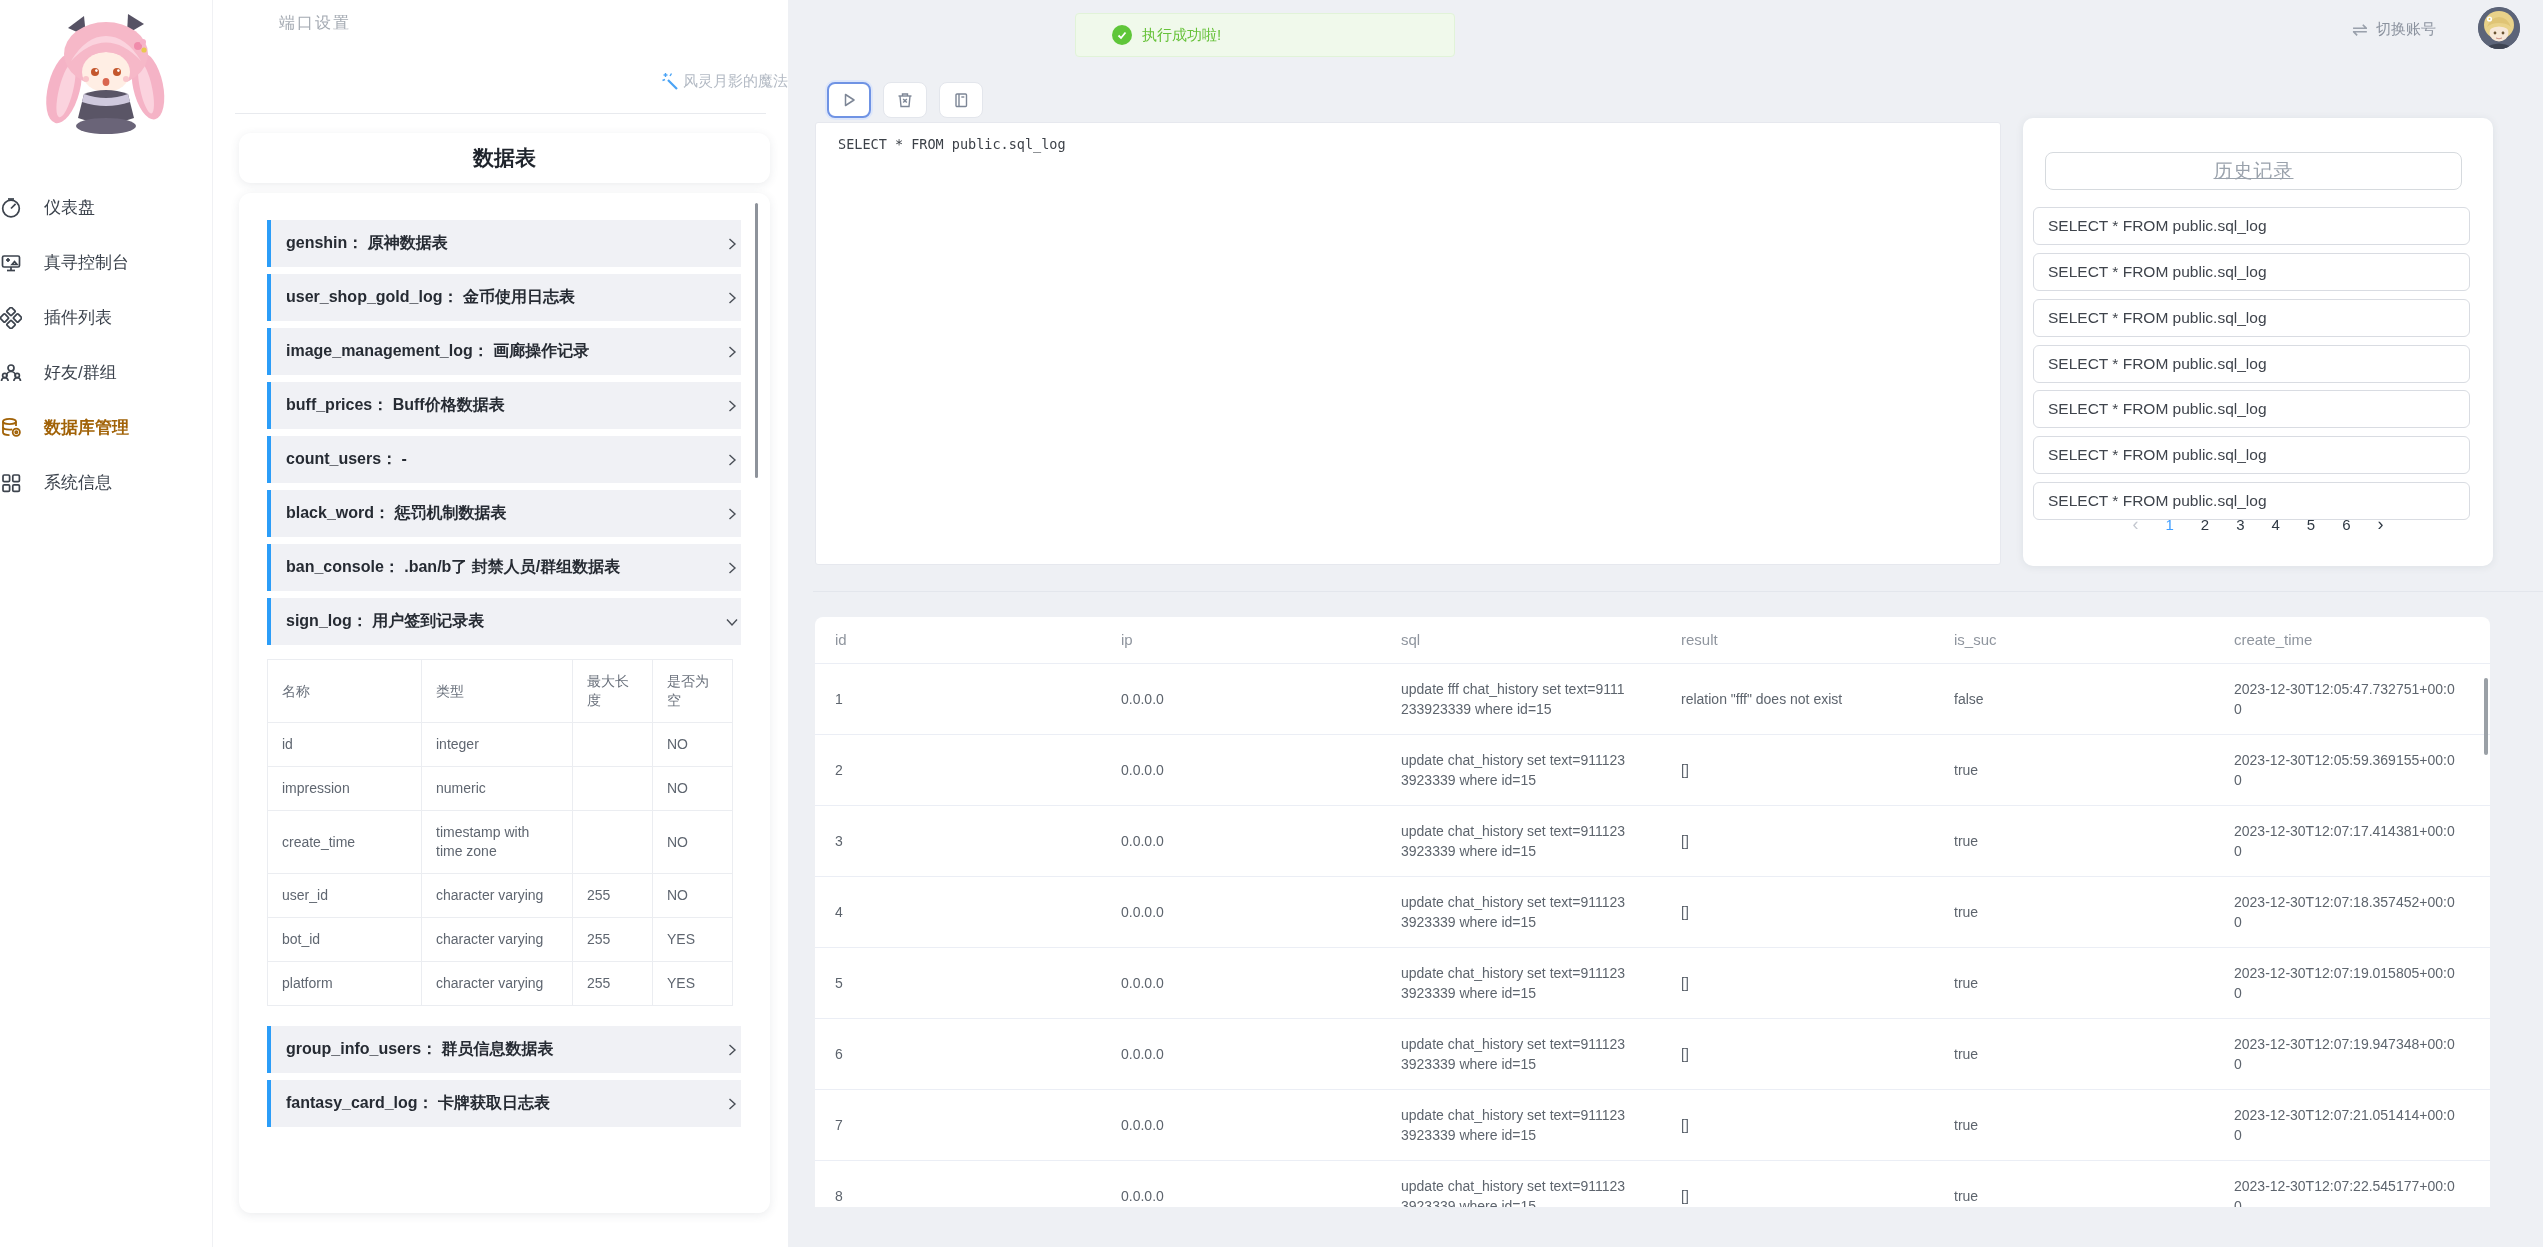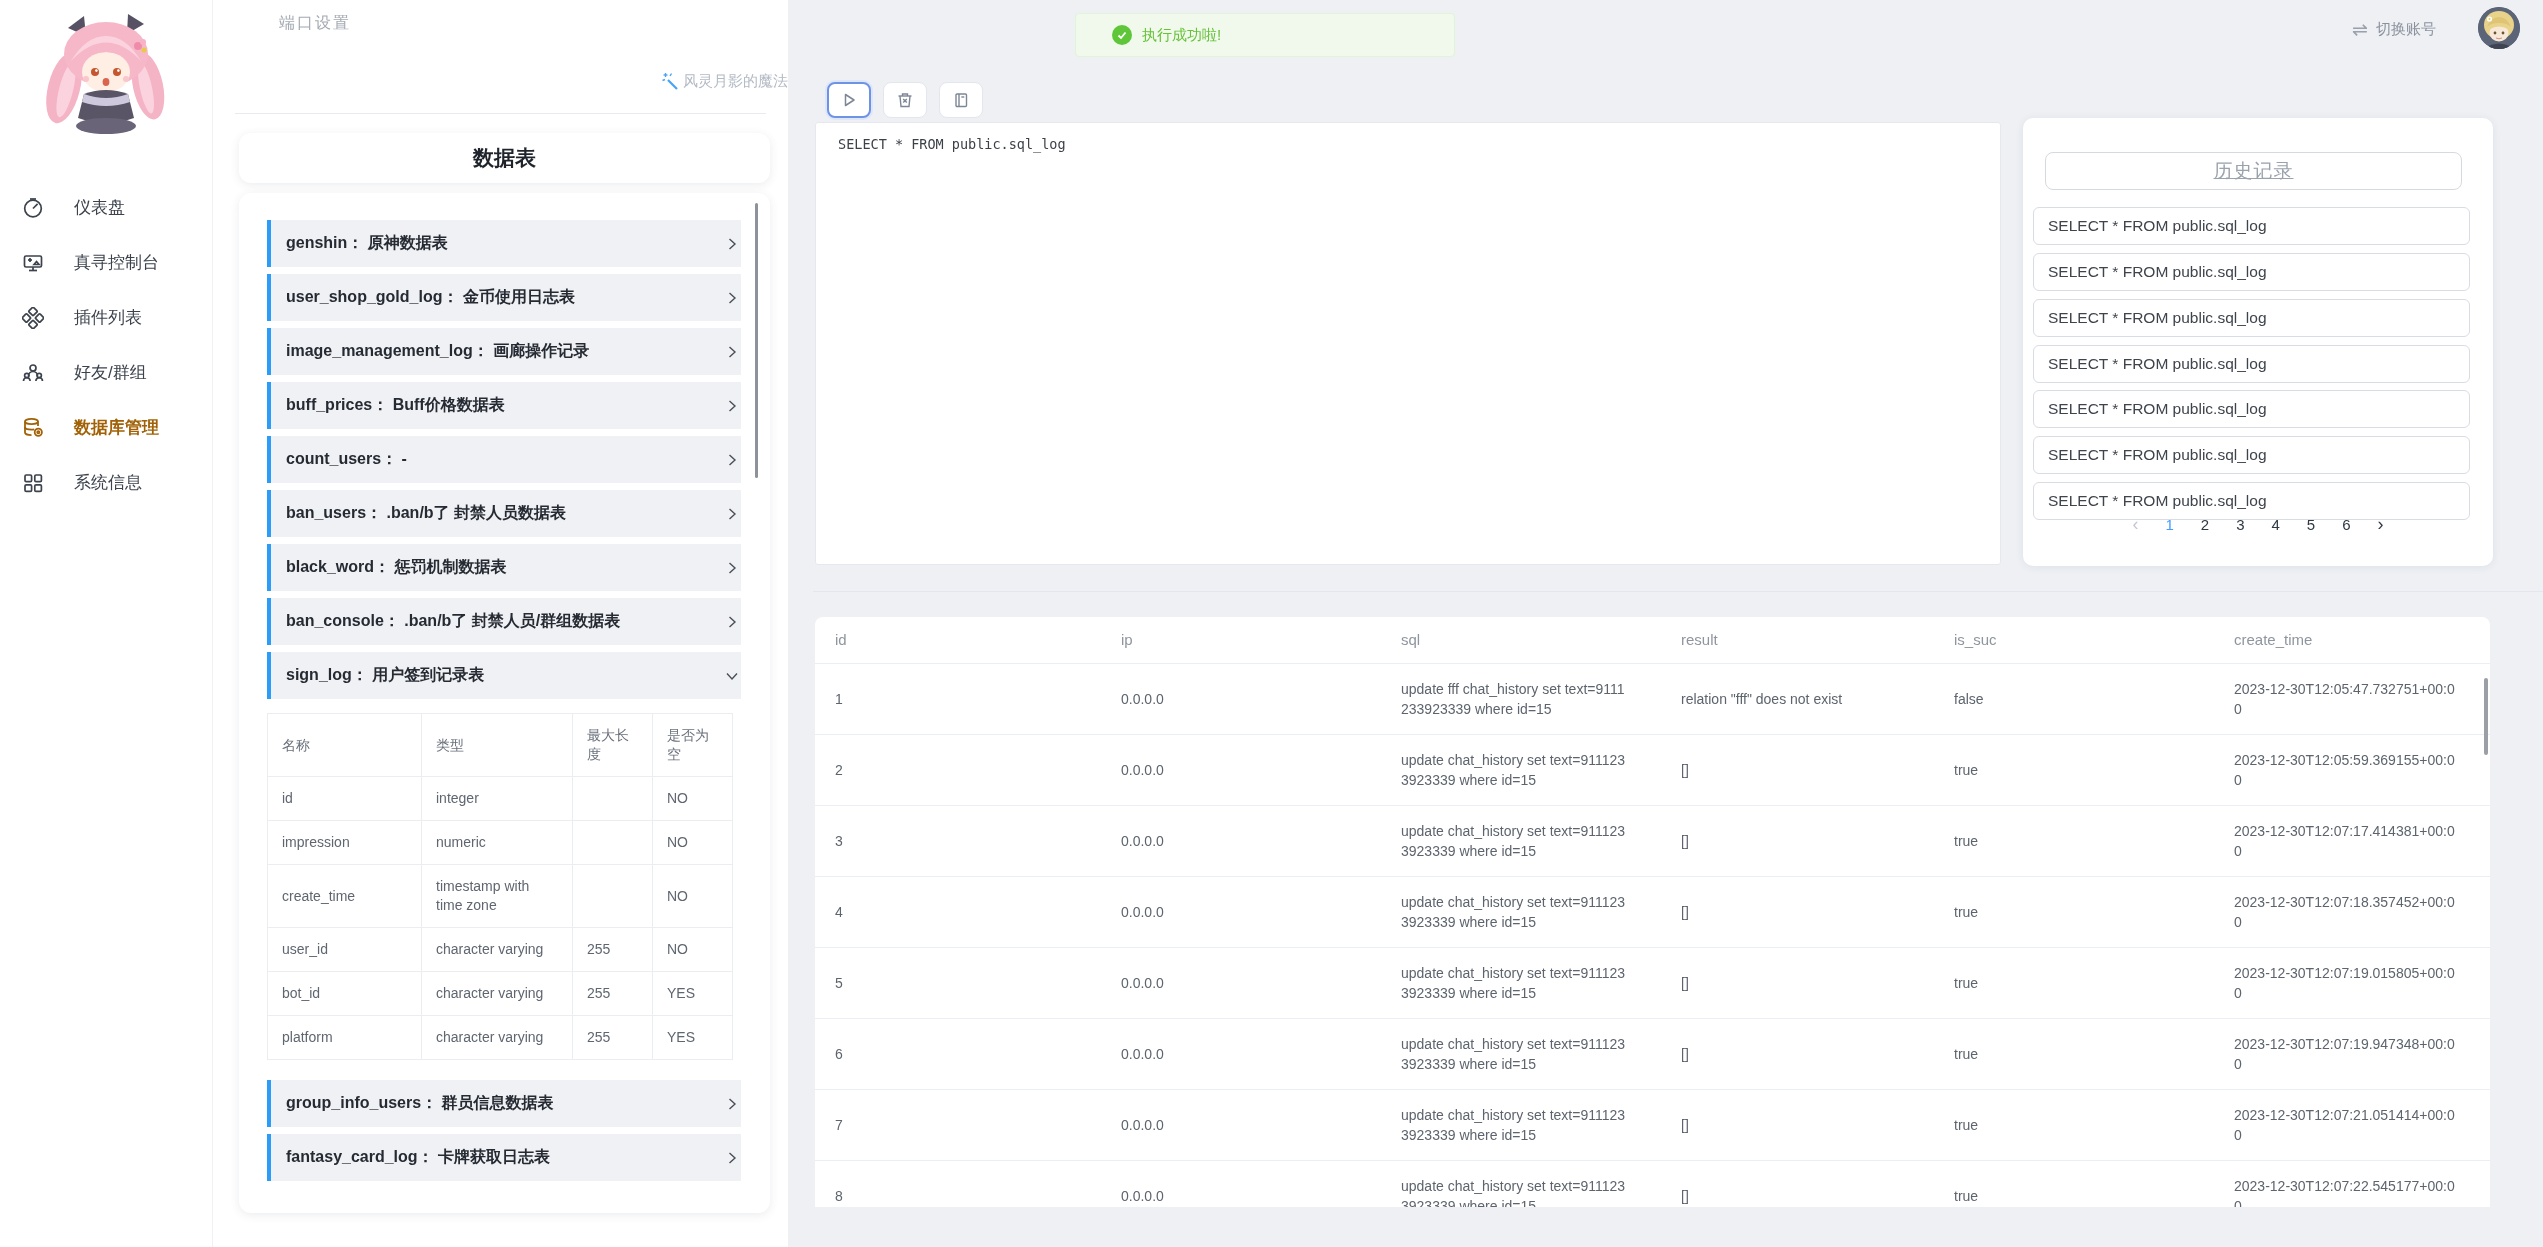--- a/index.html
+++ b/index.html
@@ -13,22 +13,22 @@
   .stage { position: relative; width: 2543px; height: 1247px; }
 
   
   .sidebar {
     position: absolute; left: 0; top: 0; width: 213px; height: 100%;
     background: #fff; border-right: 1px solid #f0f1f4;
   }
   .logo-wrap { width: 160px; margin: 6px auto 0; }
   .menu { margin-top: 38px; }
   .menu-item {
-    height: 55px; display: flex; align-items: center; gap: 30px;
-    padding-left: 22px; font-size: 17px; color: #3c434d; cursor: pointer;
+    height: 55px; display: flex; align-items: center; gap: 22px;
+    font-size: 17px; color: #3c434d; cursor: pointer;
   }
   .menu-item svg { flex: 0 0 auto; }
   .menu-item.active { color: #a16207; font-weight: bold; }
 
   
   .tables-col {
     position: absolute; left: 213px; top: 0; width: 575px; height: 100%;
     background: #fff;
   }
   .magic {
@@ -299,26 +299,20 @@
           </svg>
       </div>
       <div class="tbl-item">
         <span class="tbl-label">buff_prices： Buff价格数据表</span>
         <svg width="14" height="14" viewBox="0 0 14 14">
             <polyline points="4.5,2 10,7 4.5,12" fill="none" stroke="#4a4f57" stroke-width="1.4"></polyline>
           </svg>
       </div>
       <div class="tbl-item">
         <span class="tbl-label">count_users： -</span>
-        <svg width="14" height="14" viewBox="0 0 14 14">
-            <polyline points="4.5,2 10,7 4.5,12" fill="none" stroke="#4a4f57" stroke-width="1.4"></polyline>
-          </svg>
-      </div>
-      <div class="tbl-item">
-        <span class="tbl-label">ban_users： .ban/b了 封禁人员数据表</span>
         <svg width="14" height="14" viewBox="0 0 14 14">
             <polyline points="4.5,2 10,7 4.5,12" fill="none" stroke="#4a4f57" stroke-width="1.4"></polyline>
           </svg>
       </div>
       <div class="tbl-item">
         <span class="tbl-label">black_word： 惩罚机制数据表</span>
         <svg width="14" height="14" viewBox="0 0 14 14">
             <polyline points="4.5,2 10,7 4.5,12" fill="none" stroke="#4a4f57" stroke-width="1.4"></polyline>
           </svg>
       </div>

